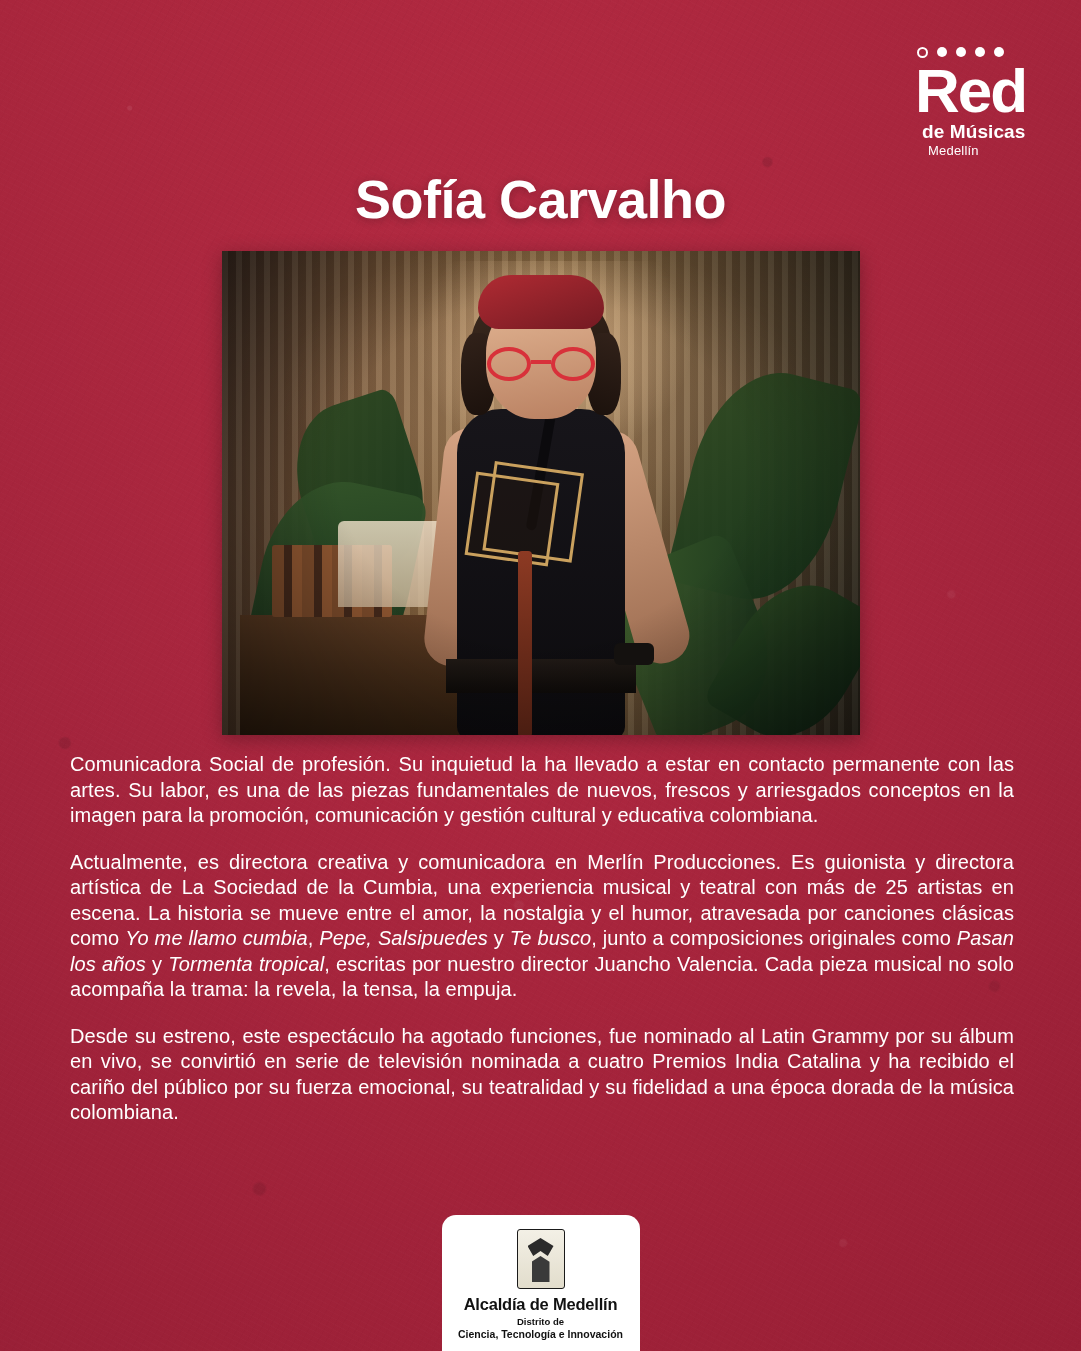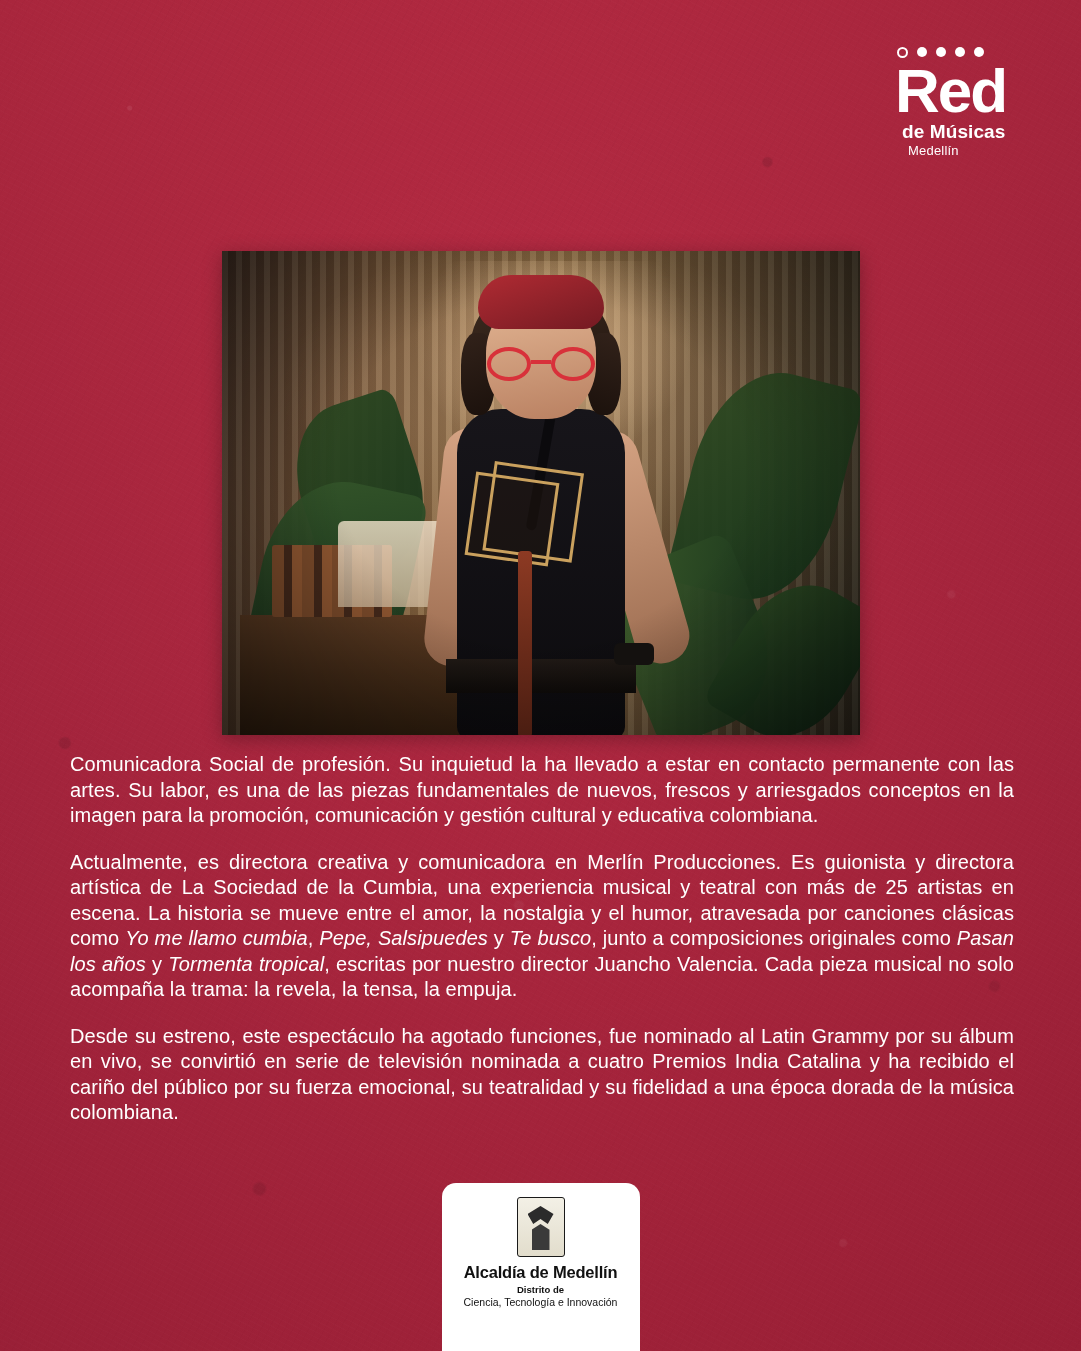--- a/index.html
+++ b/index.html
@@ -44,21 +44,21 @@
     background-image:
       repeating-linear-gradient(27deg, rgba(255,255,255,.035) 0 1px, transparent 1px 5px),
       repeating-linear-gradient(118deg, rgba(0,0,0,.045) 0 1px, transparent 1px 7px);
   }
   .page { position: relative; z-index: 2; width: 1081px; height: 1351px; }
 
   
   .logo {
     position: absolute;
     top: 44px;
-    right: 48px;
+    right: 28px;
     width: 140px;
     text-align: left;
     color: #fff;
   }
   .logo-dots { display: flex; align-items: center; gap: 9px; height: 16px; margin-left: 4px; }
   .logo-dots .ring {
     width: 11px; height: 11px; border-radius: 50%;
     border: 2px solid #fff; background: transparent;
   }
   .logo-dots .dot { width: 10px; height: 10px; border-radius: 50%; background: #fff; }
@@ -231,21 +231,21 @@
   .copy p.justify { text-align: justify; }
   .copy em { font-style: italic; }
 
   
   .badge {
     position: absolute;
     left: 50%;
     transform: translateX(-50%);
     bottom: 0;
     width: 198px;
-    height: 168px;
+    height: 136px;
     background: #ffffff;
     border-radius: 14px 14px 0 0;
     text-align: center;
     padding-top: 14px;
   }
   .crest {
     width: 48px; height: 60px; margin: 0 auto 6px;
     border: 1.6px solid #1a1a1a;
     background:
       linear-gradient(180deg,#f3f0e6,#e2ddcc);
@@ -260,21 +260,21 @@
   }
   .crest .tower {
     position: absolute; left: 50%; bottom: 6px; transform: translateX(-50%);
     width: 18px; height: 26px; background: #3a3a3a;
     clip-path: polygon(50% 0, 100% 22%, 100% 100%, 0 100%, 0 22%);
   }
   .badge-title {
     font-size: 16.5px; font-weight: 700; color: #111; letter-spacing: -.2px;
   }
   .badge-sub1 { font-size: 9.5px; color: #111; margin-top: 2px; font-weight: bold; }
-  .badge-sub2 { font-size: 10.5px; font-weight: 400; color: #111; margin-top: 1px; }
+  .badge-sub2 { font-size: 10.5px; font-weight: 700; color: #111; margin-top: 1px; }
 </style>
 </head>
 <body>
 
 <div class="texture"></div>
 <div class="grain"></div>
 
 <div class="page">
 
   <div class="logo">
@@ -283,20 +283,21 @@
       <span class="dot"></span>
       <span class="dot"></span>
       <span class="dot"></span>
       <span class="dot"></span>
     </div>
     <div class="logo-word">Red</div>
     <div class="logo-sub1">de Músicas</div>
     <div class="logo-sub2">Medellín</div>
   </div>
 
+  <div class="title">Sofía Carvalho</div>
 
   <div class="photo-wrap">
     <div class="photo">
       <div class="curtain"></div>
       <div class="warmglow"></div>
       <div class="plant l1"></div>
       <div class="plant l2"></div>
       <div class="plant r1"></div>
       <div class="plant r2"></div>
       <div class="plant r3"></div>

